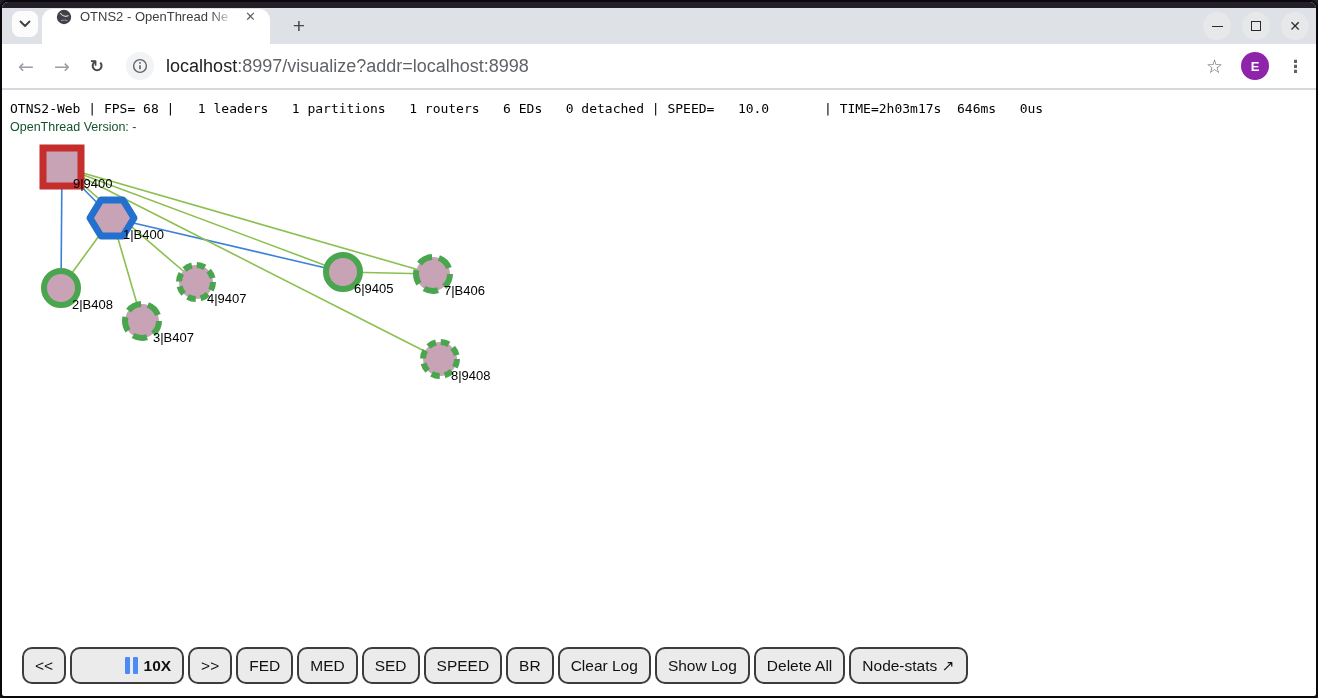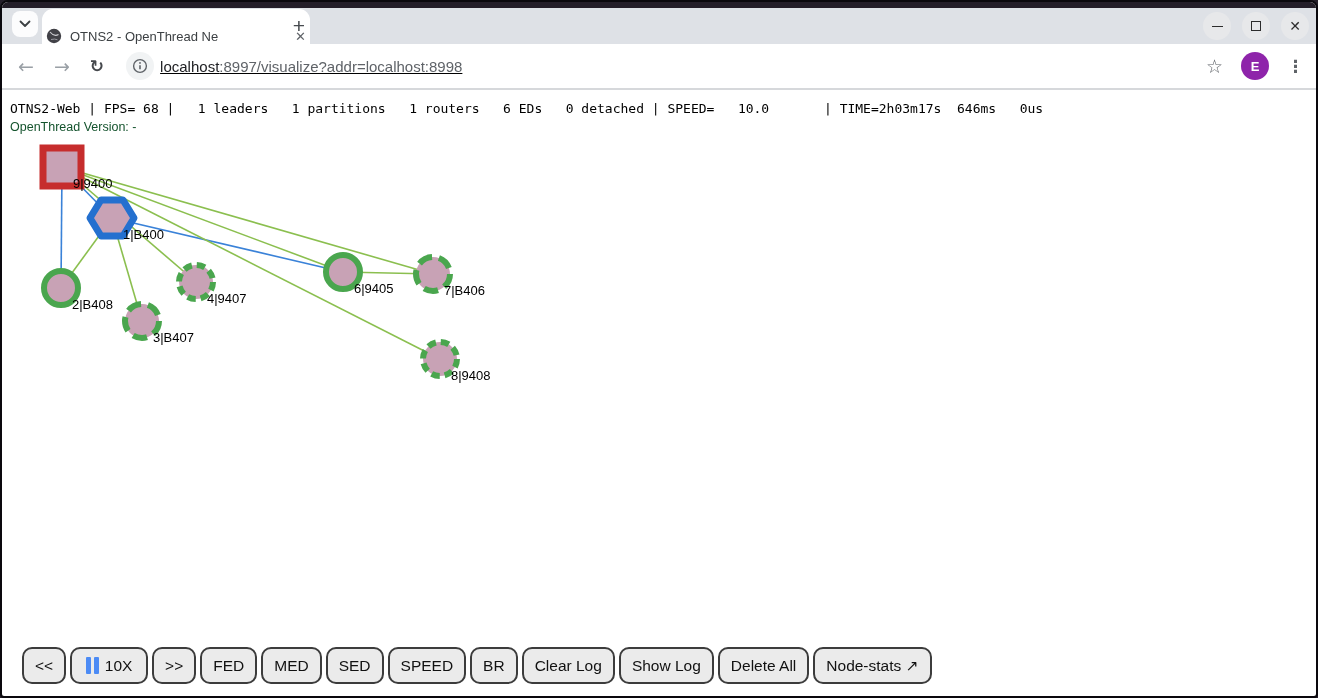--- a/index.html
+++ b/index.html
@@ -6,22 +6,22 @@
   html,body { width:1318px; height:698px; overflow:hidden; background:#241e29;
               font-family:"Liberation Sans", sans-serif; }
   .window { width:1318px; height:698px; border:2px solid #0a080d; border-radius:8px 8px 4px 4px;
             overflow:hidden; position:relative; background:#fff; }
   .frame-top { height:6px; background:#241e29; }
   
   .tabstrip { height:36px; background:#dee1e6; position:relative; }
   .tab-search { position:absolute; left:10px; top:3px; width:26px; height:26px; border:none;
                 border-radius:8px; background:#fcfcfd; display:flex; align-items:center;
                 justify-content:center; cursor:pointer; }
-  .tab { position:absolute; left:40px; top:1px; width:268px; height:35px; background:#fff;
-         border-radius:11px 11px 0 0; display:flex; align-items:flex-end; padding:0 4px; }
+  .tab { position:absolute; left:40px; top:1px; width:228px; height:35px; background:#fff;
+         border-radius:11px 11px 0 0; display:flex; align-items:flex-start; padding:0 14px; }
   .favicon { width:16px; height:16px; flex:0 0 16px; }
   .tab-title { margin-left:8px; font-size:13px; color:#3c4043; white-space:nowrap; overflow:hidden;
                flex:1; -webkit-mask-image:linear-gradient(to right,#000 82%,transparent 97%);
                mask-image:linear-gradient(to right,#000 82%,transparent 97%); }
   .tab-close { font-size:13px; color:#5f6368; margin-left:6px; cursor:pointer;
                font-family:"DejaVu Sans", sans-serif; }
   .newtab { position:absolute; left:283px; top:4px; width:28px; height:28px; border:none;
             background:transparent; font-size:21px; color:#474b4f; cursor:pointer; line-height:26px; }
   .win-controls { position:absolute; right:7px; top:4px; display:flex; gap:11px; }
   .win-btn { width:28px; height:28px; border-radius:50%; background:#e7e8ea; border:none;
@@ -33,21 +33,21 @@
   
   .browser-toolbar { height:46px; background:#fff; border-bottom:2px solid #d6d8db;
                      display:flex; align-items:center; }
   .nav-ic { border:none; background:transparent; font-family:"DejaVu Sans", sans-serif;
             cursor:pointer; line-height:1; }
   .back-ic { font-size:19px; color:#9aa0a6; margin-left:16px; }
   .fwd-ic  { font-size:19px; color:#9aa0a6; margin-left:20px; }
   .reload-ic { font-size:17px; color:#45484c; margin-left:20px; font-weight:bold; }
   .info-chip { width:28px; height:28px; border-radius:50%; background:#f1f3f4; border:none;
                margin-left:22px; display:flex; align-items:center; justify-content:center; cursor:pointer; }
-  .url-box { margin-left:6px; font-size:15px; white-space:nowrap; cursor:text;text-decoration:underline; }
+  .url-box { margin-left:12px; font-size:18px; white-space:nowrap; cursor:text; }
   .url-host { color:#202124; }
   .url-rest { color:#5f6368; }
   .tb-right { margin-left:auto; display:flex; align-items:center; gap:18px; margin-right:12px; }
   .star-ic { font-size:19px; color:#5f6368; background:transparent; border:none; cursor:pointer;
              font-family:"DejaVu Sans", sans-serif; }
   .avatar { width:28px; height:28px; border-radius:50%; background:#8e24aa; color:#fff;
             font-size:13px; font-weight:bold; display:flex; align-items:center;
             justify-content:center; border:none; cursor:pointer; }
   .dots-ic { font-size:17px; color:#5f6368; background:transparent; border:none; cursor:pointer;
              font-family:"DejaVu Sans", sans-serif; font-weight:bold; }
@@ -58,21 +58,21 @@
                font-weight:normal; font-size:13px; color:#000; white-space:pre; z-index:2; }
   .version-link { position:absolute; top:30px; left:8px; font-size:12.5px; color:#14532d;
                   text-decoration:none; z-index:2; cursor:pointer; }
   .graph-label { font-family:"Liberation Sans", sans-serif; font-size:13px; fill:#000; }
   
   .footer { position:absolute; left:20px; bottom:8px; display:flex; gap:4px; z-index:3; }
   .tb-btn { height:37px; border:2.5px solid #3c3c3c; border-radius:10px; background:#ebebeb;
             font-family:"Liberation Sans", sans-serif; font-size:15.5px; color:#111;
             padding:0 11px; display:flex; align-items:center; justify-content:center;
             white-space:nowrap; cursor:pointer; }
-  .speed-btn { width:78px; justify-content:center; }
+  .speed-btn { width:114px; justify-content:flex-end;font-weight:bold; }
   .pause-icon { display:inline-flex; margin-right:6px; }
   .pause-icon i { display:inline-block; width:5px; height:17px; background:#4c8bf5;
                   border-radius:1px; }
   .pause-icon i + i { margin-left:3px; }
 </style>
 </head>
 <body>
 
 <div class="window">
   <div class="frame-top"></div>

